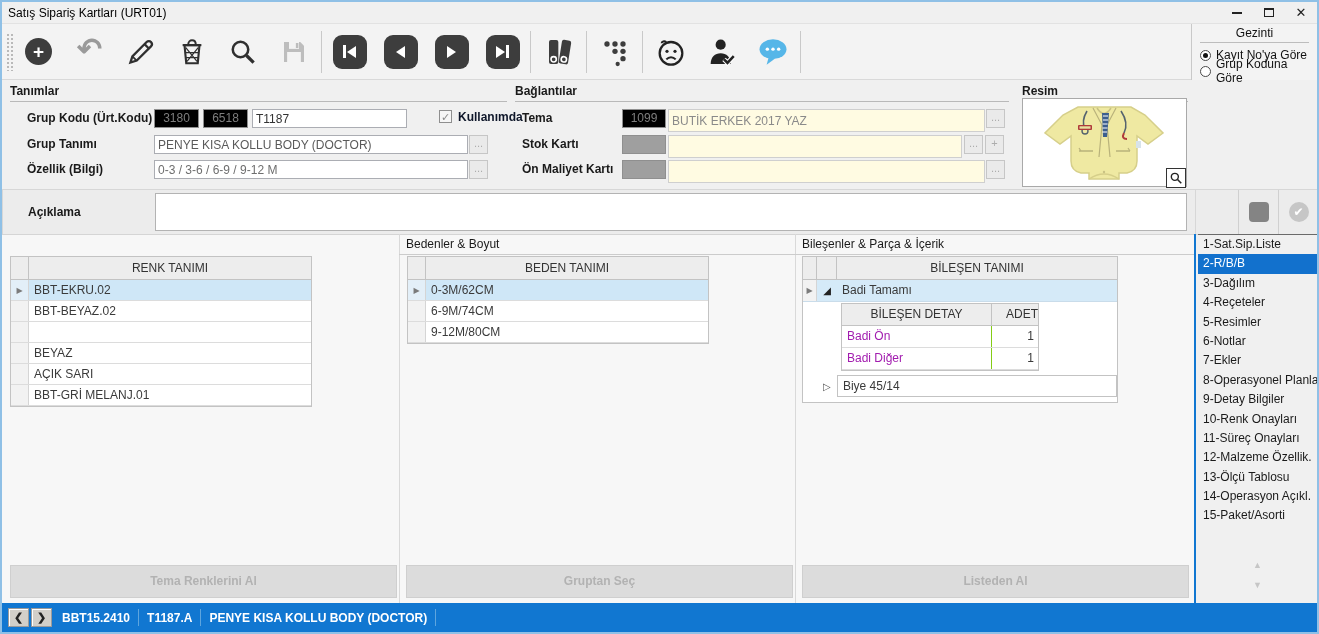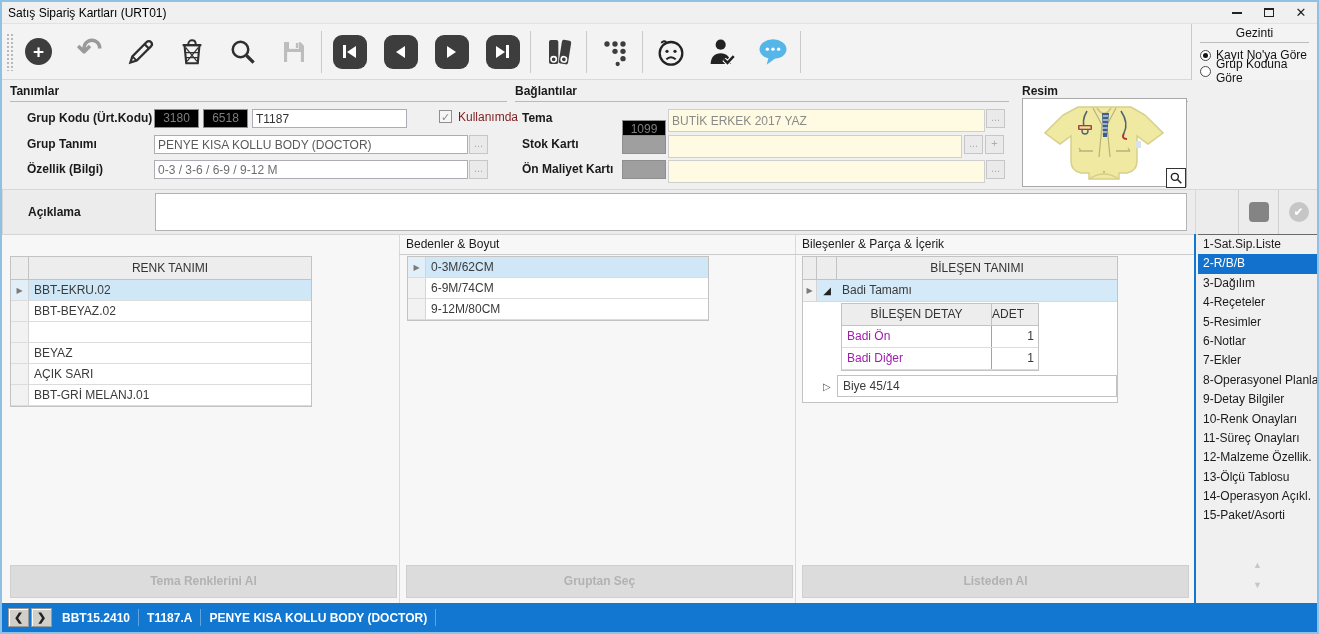--- a/index.html
+++ b/index.html
@@ -36,21 +36,21 @@
   .radio { width:11px; height:11px; border:1px solid #4a4a4a; border-radius:50%; background:#fff; position:relative; flex:none; }
   .radio.sel::after { content:""; position:absolute; left:2px; top:2px; width:5px; height:5px; border-radius:50%; background:#111; }
   
   .sec-caption { position:absolute; font-weight:bold; color:#1a1a1a; border-bottom:1px solid #b9b9b9; padding-bottom:3px; background:transparent; }
   .flabel { position:absolute; font-weight:bold; color:#1a1a1a; height:19px; line-height:19px; white-space:nowrap; }
   .codebox { position:absolute; height:19px; background:#000000; border:1px solid #8f8f8f; color:#7e7e7e; text-align:center; line-height:17px; font-size:12px; }
   .winput { position:absolute; height:19px; background:#fff; border:1px solid #abadb3; padding:0 3px; font-family:"Liberation Sans",sans-serif; font-size:12px; color:#333; }
   .yinput { position:absolute; height:23px; background:#fffbe2; border:1px solid #cfcfcf; padding:0 3px; font-family:"Liberation Sans",sans-serif; font-size:12px; color:#8a8a8a; }
   .dots3, .plusbtn { position:absolute; width:19px; height:19px; background:#eaeaea; border:1px solid #c6c6c6; color:#adadad; text-align:center; line-height:15px; font-size:11px; }
   .chk { position:absolute; width:13px; height:13px; background:#f6f6f6; border:1px solid #8f8f8f; color:#8a8a8a; font-size:11px; line-height:12px; text-align:center; }
-  .chk-label { position:absolute; height:15px; line-height:15px; font-weight:normal; color:#7f1d1d; }
+  .chk-label { position:absolute; height:15px; line-height:15px; font-weight:bold; color:#0f172a; }
   
   .imgframe { position:absolute; left:1020px; top:96px; width:165px; height:89px; background:#fff; border:1px solid #a9a9a9; }
   .magbtn { position:absolute; left:1164px; top:166px; width:20px; height:20px; background:#fff; border:1px solid #333; display:flex; align-items:center; justify-content:center; }
   
   .acik-band { position:absolute; left:0; top:187px; width:1194px; height:46px; background:#ececec; border:1px solid #d7d7d7; }
   .acik-area { position:absolute; left:153px; top:191px; width:1032px; height:38px; background:#fff; border:1px solid #b3b3b3; resize:none; font-family:"Liberation Sans",sans-serif; }
   .acik-right { position:absolute; left:1194px; top:187px; width:123px; height:46px; background:#ececec; border-top:1px solid #d7d7d7; border-bottom:1px solid #d7d7d7; display:flex; }
   .acik-cell { width:40px; height:100%; display:flex; align-items:center; justify-content:center; border-left:1px solid #d0d0d0; }
   .stop-glyph { width:20px; height:20px; border-radius:4px; background:#848484; }
   .okcirc { width:20px; height:20px; border-radius:50%; background:#c6c6c6; color:#fff; font-size:12px; line-height:20px; text-align:center; }
@@ -72,21 +72,21 @@
   .bgrid { position:absolute; left:800px; top:254px; width:316px; height:147px; background:#fff; border:1px solid #c3c3c3; }
   .bghead { display:flex; height:23px; border-bottom:1px solid #c3c3c3; background:#ededed; }
   .bind1 { width:14px; flex:none; border-right:1px solid #c3c3c3; }
   .bexp { width:20px; flex:none; border-right:1px solid #c3c3c3; display:flex; align-items:center; justify-content:center; }
   .bmaster { display:flex; height:22px; background:#d5eaf8; border-bottom:1px solid #c9dcea; }
   .bmaster .bind1 { background:#f2f2f2; border-right:1px solid #d5d5d5; display:flex; align-items:center; justify-content:center; color:#7b7b7b; font-size:8px; }
   .bmaster .bexp { border-right:none; color:#222; font-size:10px; }
   .detail { position:absolute; left:38px; top:46px; width:198px; border:1px solid #c3c3c3; background:#fff; }
   .dhead { display:flex; height:22px; background:#ededed; border-bottom:1px solid #c3c3c3; }
   .dh1 { width:150px; border-right:1px solid #c3c3c3; text-align:center; line-height:21px; color:#333; }
-  .dh2 { flex:1; text-align:left; line-height:21px; color:#333; }
+  .dh2 { flex:1; text-align:right; line-height:21px; color:#333; }
   .drow { display:flex; height:22px; border-bottom:1px solid #dcdcdc; }
   .dc1 { width:150px; border-right:1px solid #84cc16; line-height:21px; padding-left:5px; color:#a21caf; }
   .dc2 { flex:1; text-align:right; padding-right:4px; line-height:21px; color:#3a3a3a; }
   .collapsed-row { position:absolute; left:14px; top:118px; display:flex; height:22px; width:300px; }
   .col-exp { width:20px; display:flex; align-items:center; justify-content:center; color:#555; font-size:10px; }
   .col-box { width:281px; border:1px solid #c3c3c3; line-height:20px; padding-left:5px; color:#3a3a3a; background:#fff; }
   
   .bigbtn { position:absolute; top:563px; height:33px; background:#dcdcdc; border:1px solid #cfcfcf; color:#b2b2b2; font-weight:bold; text-align:center; line-height:31px; }
   
   .vdiv { position:absolute; left:1192px; top:232px; width:2px; height:370px; background:#1177d1; }
@@ -260,21 +260,21 @@
 
   <div class="flabel" style="left:25px; top:133px;">Grup Tanımı</div>
   <input class="winput" style="left: 152px; top: 133px; width: 314px; color: rgb(90, 90, 90);" value="PENYE KISA KOLLU BODY (DOCTOR)">
   <div class="dots3" style="left:467px; top:133px;">...</div>
 
   <div class="flabel" style="left:25px; top:158px;">Özellik (Bilgi)</div>
   <input class="winput" style="left: 152px; top: 158px; width: 314px; color: rgb(110, 110, 110);" value="0-3 / 3-6 / 6-9 / 9-12 M">
   <div class="dots3" style="left:467px; top:158px;">...</div>
 
   <div class="flabel" style="left:520px; top:107px;">Tema</div>
-  <div class="codebox" style="left:620px; top:118px; width:44px;">1099</div>
+  <div class="codebox" style="left:620px; top:107px; width:44px;">1099</div>
   <input class="yinput" style="left: 666px; top: 107px; width: 317px;" value="BUTİK ERKEK 2017 YAZ">
   <div class="dots3" style="left:984px; top:107px;">...</div>
 
   <div class="flabel" style="left:520px; top:133px;">Stok Kartı</div>
   <div class="codebox" style="left:620px; top:133px; width:44px; background:#9f9f9f;"></div>
   <input class="yinput" style="left: 666px; top: 133px; width: 294px;">
   <div class="dots3" style="left:962px; top:133px;">...</div>
   <div class="plusbtn" style="left:983px; top:133px;">+</div>
 
   <div class="flabel" style="left:520px; top:158px;text-align:center;">Ön Maliyet Kartı</div>
@@ -354,20 +354,24 @@
         <div class="ind"></div>
         <div class="gcell">AÇIK SARI</div>
       </div>
     <div class="grow">
         <div class="ind"></div>
         <div class="gcell">BBT-GRİ MELANJ.01</div>
       </div>
   </div>
 
   <div class="grid" style="left:405px; top:254px; width:302px;">
+    <div class="ghead">
+        <div class="ind"></div>
+        <div class="gh-cell">BEDEN TANIMI</div>
+      </div>
     <div class="grow sel">
         <div class="ind">▶</div>
         <div class="gcell">0-3M/62CM</div>
       </div>
     <div class="grow">
         <div class="ind"></div>
         <div class="gcell">6-9M/74CM</div>
       </div>
     <div class="grow">
         <div class="ind"></div>

